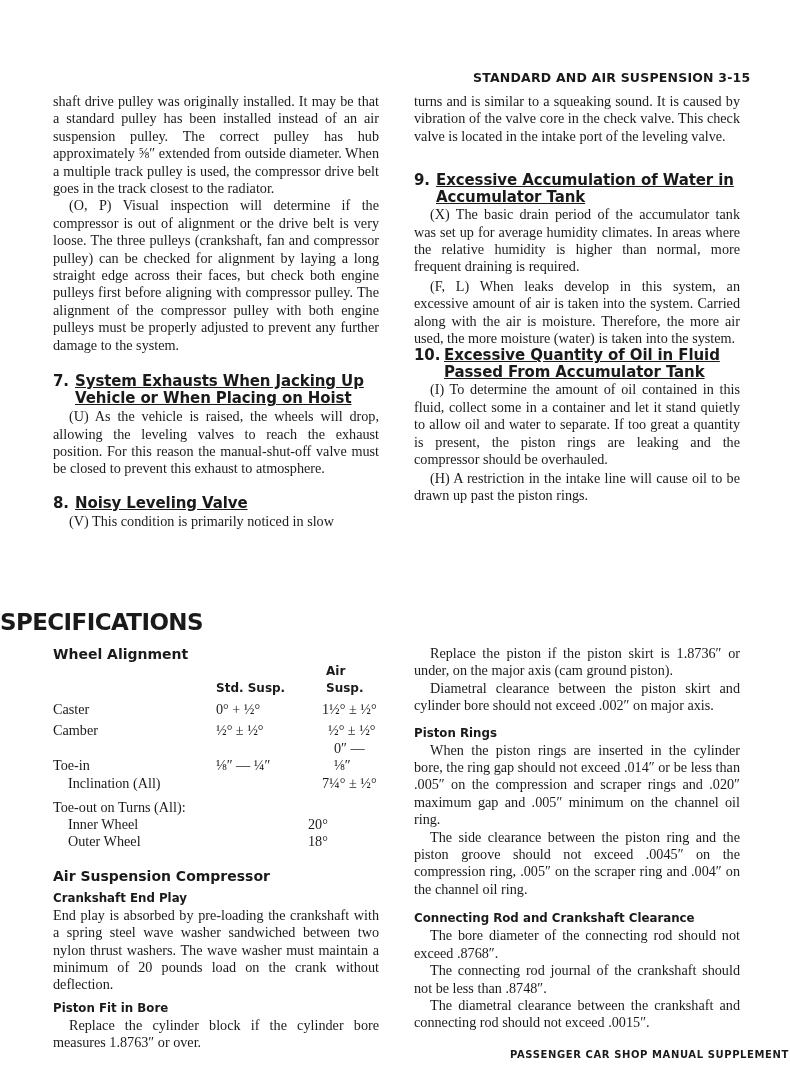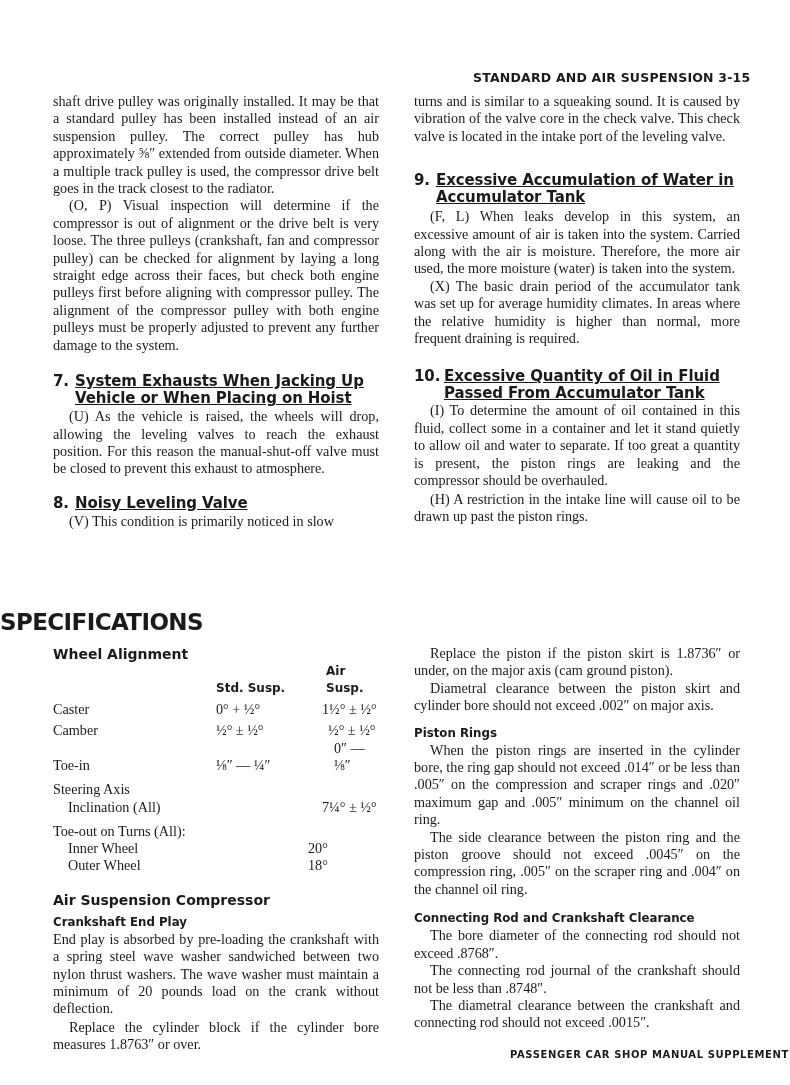--- a/index.html
+++ b/index.html
@@ -80,24 +80,24 @@
   <p class="ind" style="margin-top:1px">(V)  This condition is primarily noticed in slow</p>
 </div>
 
 <div class="col" id="col-right-top">
   <p>turns and is similar to a squeaking sound. It is caused by vibration of the valve core in the check valve. This check valve is located in the intake port of the leveling valve.</p>
 
   <h3 class="sec" style="margin-top:27px">
     <span class="num">9.</span><span>Excessive Accumulation of Water in</span>
     <span class="line2">Accumulator Tank</span>
   </h3>
+  <p class="ind">(X)  The basic drain period of the accumulator tank was set up for average humidity climates. In areas where the relative humidity is higher than normal, more frequent draining is required.</p>
   <p class="ind" style="margin-top:2px">(F, L)  When leaks develop in this system, an excessive amount of air is taken into the system. Carried along with the air is moisture. Therefore, the more air used, the more moisture (water) is taken into the system.</p>
-  <p class="ind">(X)  The basic drain period of the accumulator tank was set up for average humidity climates. In areas where the relative humidity is higher than normal, more frequent draining is required.</p>
 
-  <h3 class="sec wide" style="margin-top:21px">
+  <h3 class="sec wide" style="">
     <span class="num">10.</span><span>Excessive Quantity of Oil in Fluid</span>
     <span class="line2">Passed From Accumulator Tank</span>
   </h3>
   <p class="ind">(I) To determine the amount of oil contained in this fluid, collect some in a container and let it stand quietly to allow oil and water to separate. If too great a quantity is present, the piston rings are leaking and the compressor should be overhauled.</p>
   <p class="ind" style="margin-top:1px">(H)  A restriction in the intake line will cause oil to be drawn up past the piston rings.</p>
 </div>
 
 <div class="spec-title">SPECIFICATIONS</div>
 
 <div class="col" id="col-left-bottom">
@@ -117,23 +117,20 @@
     <tr>
       <td class="lbl">Camber</td>
       <td class="std">½° ± ½°</td>
       <td class="air" style="padding-left:12px">½° ± ½°</td>
     </tr>
     <tr>
       <td class="lbl">Toe-in</td>
       <td class="std">⅛″ — ¼″</td>
       <td class="air" style="padding-left:18px">0″ — ⅛″</td>
     </tr>
-    <tr>
-      <td class="lbl" colspan="3" style="height:24px">Steering Axis</td>
-    </tr>
     <tr class="tight">
       <td class="lbl ind">Inclination (All)</td>
       <td class="std"></td>
       <td class="air">7¼° ± ½°</td>
     </tr>
     <tr>
       <td class="lbl" colspan="3" style="height:24px">Toe-out on Turns (All):</td>
     </tr>
     <tr class="tight">
       <td class="lbl ind">Inner Wheel</td>
@@ -142,20 +139,21 @@
     <tr class="tight">
       <td class="lbl ind">Outer Wheel</td>
       <td class="std" style="padding-left:0" colspan="2"><span style="padding-left:98px">18°</span></td>
     </tr>
   </tbody>
     </table>
 
   <h4 class="sub" style="margin-top:16px">Air Suspension Compressor</h4>
   <h5 class="minor" style="margin-top:5px">Crankshaft End Play</h5>
   <p style="margin-top:1px">End play is absorbed by pre-loading the crankshaft with a spring steel wave washer sandwiched between two nylon thrust washers. The wave washer must maintain a minimum of 20 pounds load on the crank without deflection.</p>
+  <h5 class="minor" style="margin-top:6px">Piston Fit in Bore</h5>
   <p class="ind" style="margin-top:1px">Replace the cylinder block if the cylinder bore measures 1.8763″ or over.</p>
 </div>
 
 <div class="col" id="col-right-bottom">
   <p class="ind">Replace the piston if the piston skirt is 1.8736″ or under, on the major axis (cam ground piston).</p>
   <p class="ind">Diametral clearance between the piston skirt and cylinder bore should not exceed .002″ on major axis.</p>
 
   <h5 class="minor" style="margin-top:10px">Piston Rings</h5>
   <p class="ind" style="margin-top:1px">When the piston rings are inserted in the cylinder bore, the ring gap should not exceed .014″ or be less than .005″ on the compression and scraper rings and .020″ maximum gap and .005″ minimum on the channel oil ring.</p>
   <p class="ind">The side clearance between the piston ring and the piston groove should not exceed .0045″ on the compression ring, .005″ on the scraper ring and .004″ on the channel oil ring.</p>

